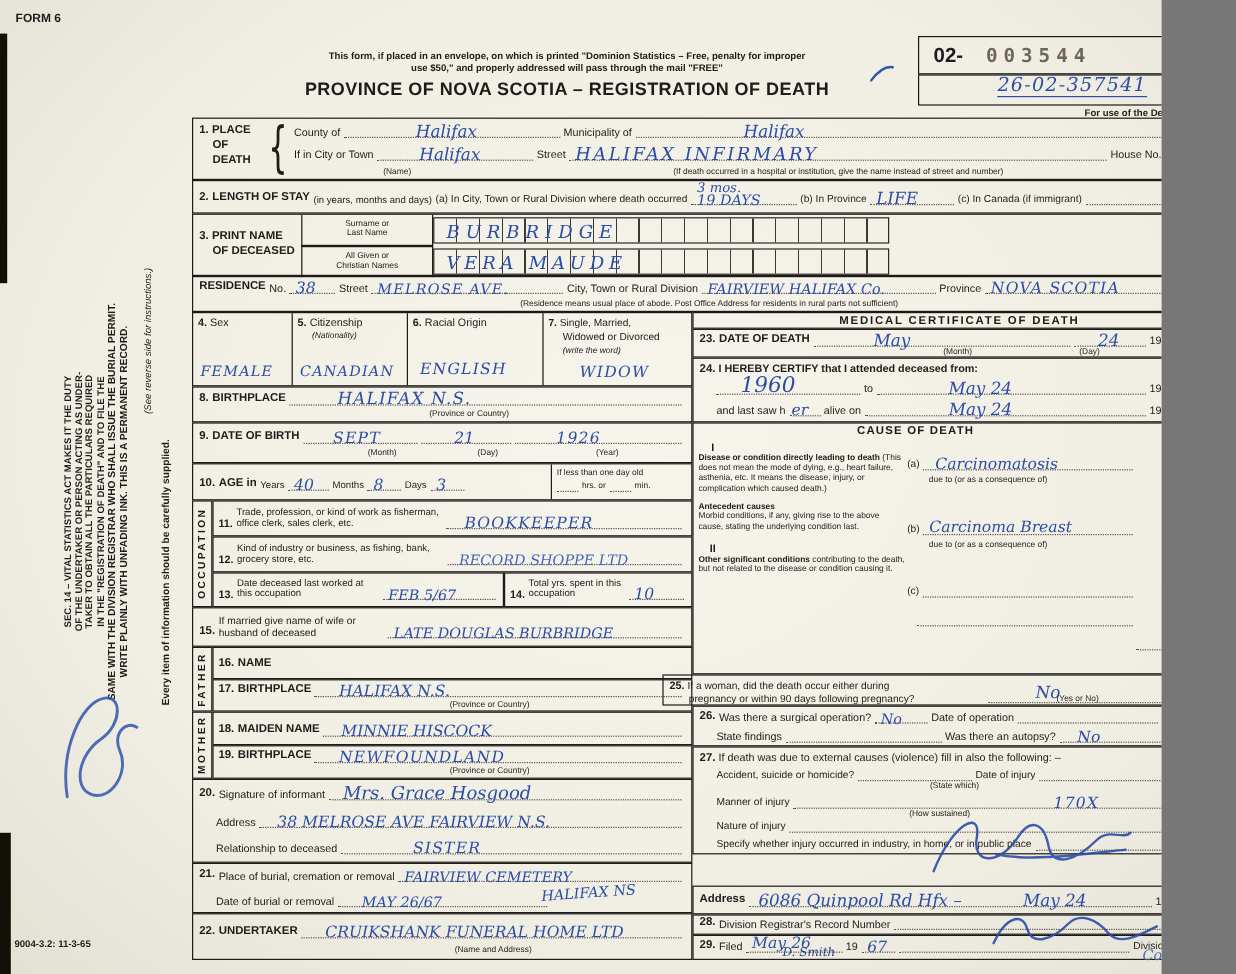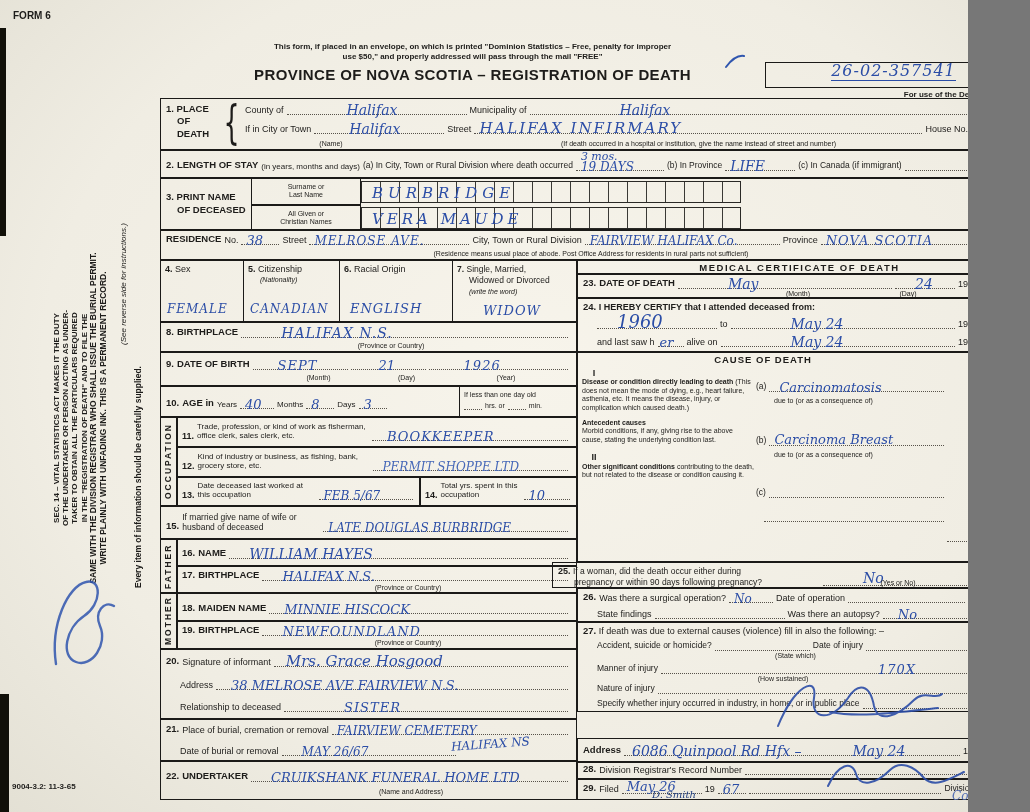--- a/index.html
+++ b/index.html
@@ -56,20 +56,26 @@
     <path d="M14,92 C8,52 26,14 44,10 C60,6 60,32 42,44 C24,56 18,84 34,90 C50,96 66,72 58,54 C52,40 62,28 72,34" stroke="#2f55ae" stroke-width="2.4" fill="none" stroke-linecap="round" opacity=".85"></path>
   </svg>
 
   <div class="a c b t8" style="left:215px;top:42px;width:515px">This form, if placed in an envelope, on which is printed "Dominion Statistics – Free, penalty for improper</div>
   <div class="a c b t8" style="left:215px;top:52px;width:515px">use $50," and properly addressed will pass through the mail "FREE"</div>
   <div class="a c b t15" style="left:195px;top:66px;width:555px;letter-spacing:.4px">PROVINCE OF NOVA SCOTIA – REGISTRATION OF DEATH</div>
   <svg class="a" style="left:724px;top:52px" width="22" height="18" viewBox="0 0 22 18">
     <path d="M2,15 C8,7 14,3 20,4" stroke="#2f55ae" stroke-width="2" fill="none" stroke-linecap="round"></path>
   </svg>
 
+  <div class="sec" style="left:765px;top:30px;width:257px;height:32px">
+    <div class="fr" style="padding:6px 0 0 12px;align-items:baseline">
+      <span class="b t17">02-</span>
+      <span class="stamp" style="margin-left:16px">003544</span>
+    </div>
+  </div>
   <div class="sec c" style="left:765px;top:62px;width:257px;height:26px">
     <span class="hwi" style="font-size:16px;border-bottom:1.5px solid #2b4da6;letter-spacing:1px">26-02-357541</span>
   </div>
   <div class="a b t8" style="left:790px;top:90px;width:232px;text-align:right">For use of the Department only</div>
   <div class="a hwi" style="left:996px;top:88px;font-size:12px;transform:rotate(-14deg)">011</div>
   <div class="a hwi" style="left:1000px;top:110px;font-size:12px;transform:rotate(-10deg)">08</div>
 
   <div class="sec" style="left:160px;top:98px;width:862px;height:52px">
     <div class="a b t95" style="left:5px;top:4px;line-height:1.3">
       <span>1.</span>
@@ -258,21 +264,21 @@
       <span class="ld fl">
           <span class="hw" style="left:15px;letter-spacing:1px">BOOKKEEPER</span>
         </span>
     </div>
   </div>
   <div class="sec" style="left:177px;top:447px;width:400px;height:30px">
     <div class="fr" style="position:absolute;left:4px;right:8px;bottom:5px">
       <span class="b t9">12.</span>
       <span class="t8" style="white-space:normal;width:172px;line-height:1.2"><span>Kind of industry or business, as fishing,</span> <span>bank, grocery store, etc.</span></span>
       <span class="ld fl">
-          <span class="hw" style="left:10px;font-size:12px;color:#4668b8">PERMIT SHOPPE LTD</span>
+          <span class="hw" style="left:10px;font-size:12px;color:#4668b8">RECORD SHOPPE LTD</span>
         </span>
     </div>
   </div>
   <div class="sec" style="left:177px;top:477px;width:243px;height:29px">
     <div class="fr" style="position:absolute;left:4px;right:6px;bottom:5px">
       <span class="b t9">13.</span>
       <span class="t8" style="white-space:normal;width:118px;line-height:1.2"><span>Date deceased last worked</span> <span>at this occupation</span></span>
       <span class="ld fl">
           <span class="hw" style="font-size:12px">FEB 5/67</span>
         </span>
@@ -296,23 +302,20 @@
           <span class="hw" style="font-size:12px">LATE DOUGLAS BURBRIDGE</span>
         </span>
     </div>
   </div>
 
   <div class="vs" style="left:160px;top:539px;width:17px;height:54px">FATHER</div>
   <div class="sec" style="left:177px;top:539px;width:400px;height:27px">
     <div class="fr" style="position:absolute;left:4px;right:8px;bottom:6px">
       <span class="b t95">16.</span>
       <span class="b t95">NAME</span>
-      <span class="ld fl">
-          <span class="hw" style="left:20px;font-size:14px">WILLIAM HAYES</span>
-        </span>
     </div>
   </div>
   <div class="sec" style="left:177px;top:566px;width:400px;height:27px">
     <div class="fr" style="position:absolute;left:4px;right:8px;top:3px">
       <span class="b t95">17.</span>
       <span class="b t95">BIRTHPLACE</span>
       <span class="ld fl">
           <span class="hw" style="left:20px;font-size:13px">HALIFAX  N.S.</span>
         </span>
     </div>

